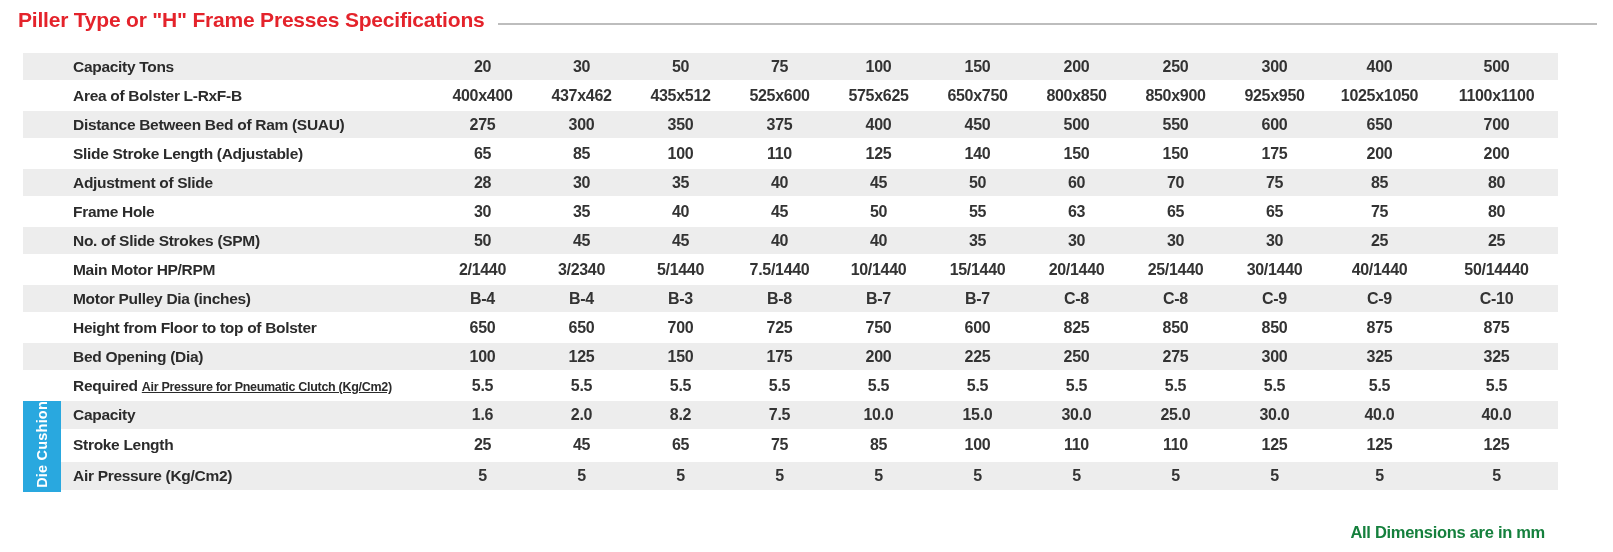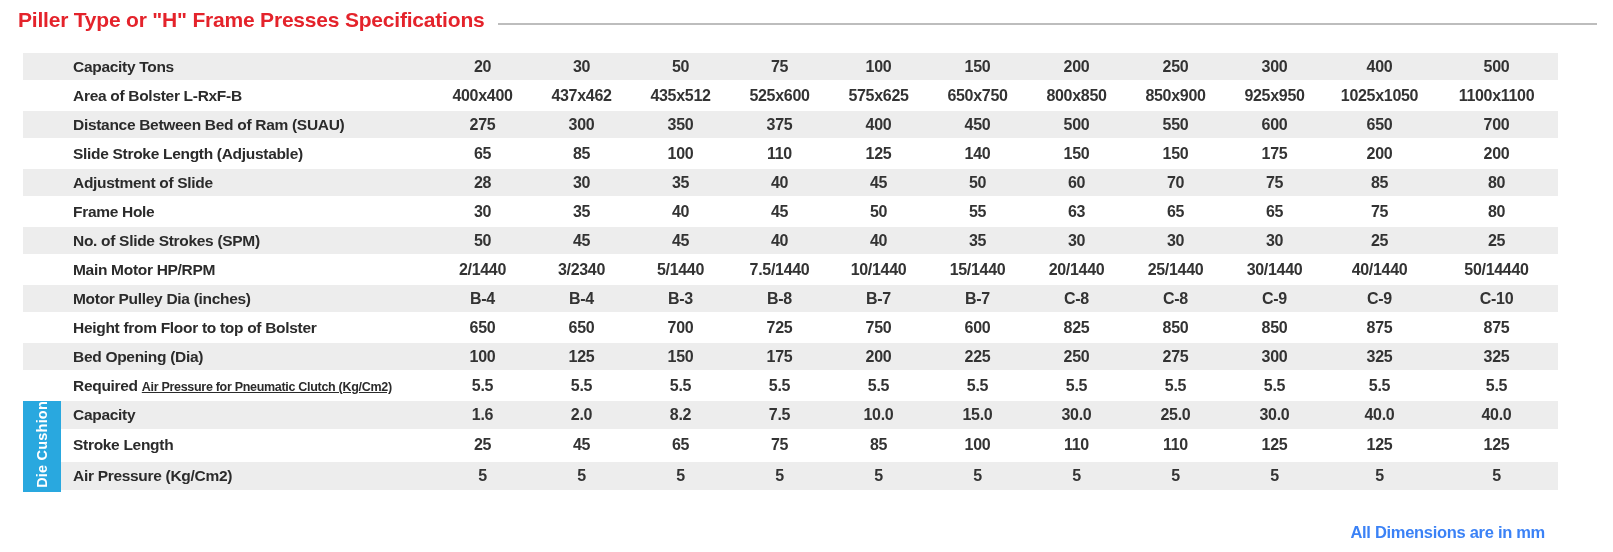--- a/index.html
+++ b/index.html
@@ -45,21 +45,21 @@
     background:#29a8df;border-bottom:none;
     text-align:center;vertical-align:middle;
   }
   .vlabel{
     writing-mode:vertical-rl;transform:rotate(180deg);
     color:#fff;font-weight:bold;font-size:14.5px;
     letter-spacing:0.2px;white-space:nowrap;display:inline-block;
   }
   .footer-note{
     position:absolute;right:68px;bottom:10px;
-    font-size:16.5px;font-weight:bold;color:#3b82f6;letter-spacing:-0.3px;
+    font-size:16.5px;font-weight:bold;color:#15803d;letter-spacing:-0.3px;
   }
 </style>
 </head>
 <body>
 
 <div class="page">
 
   <div class="header">
     <h1 class="page-title">Piller Type or "H" Frame Presses Specifications</h1>
     <div class="title-rule"></div>

